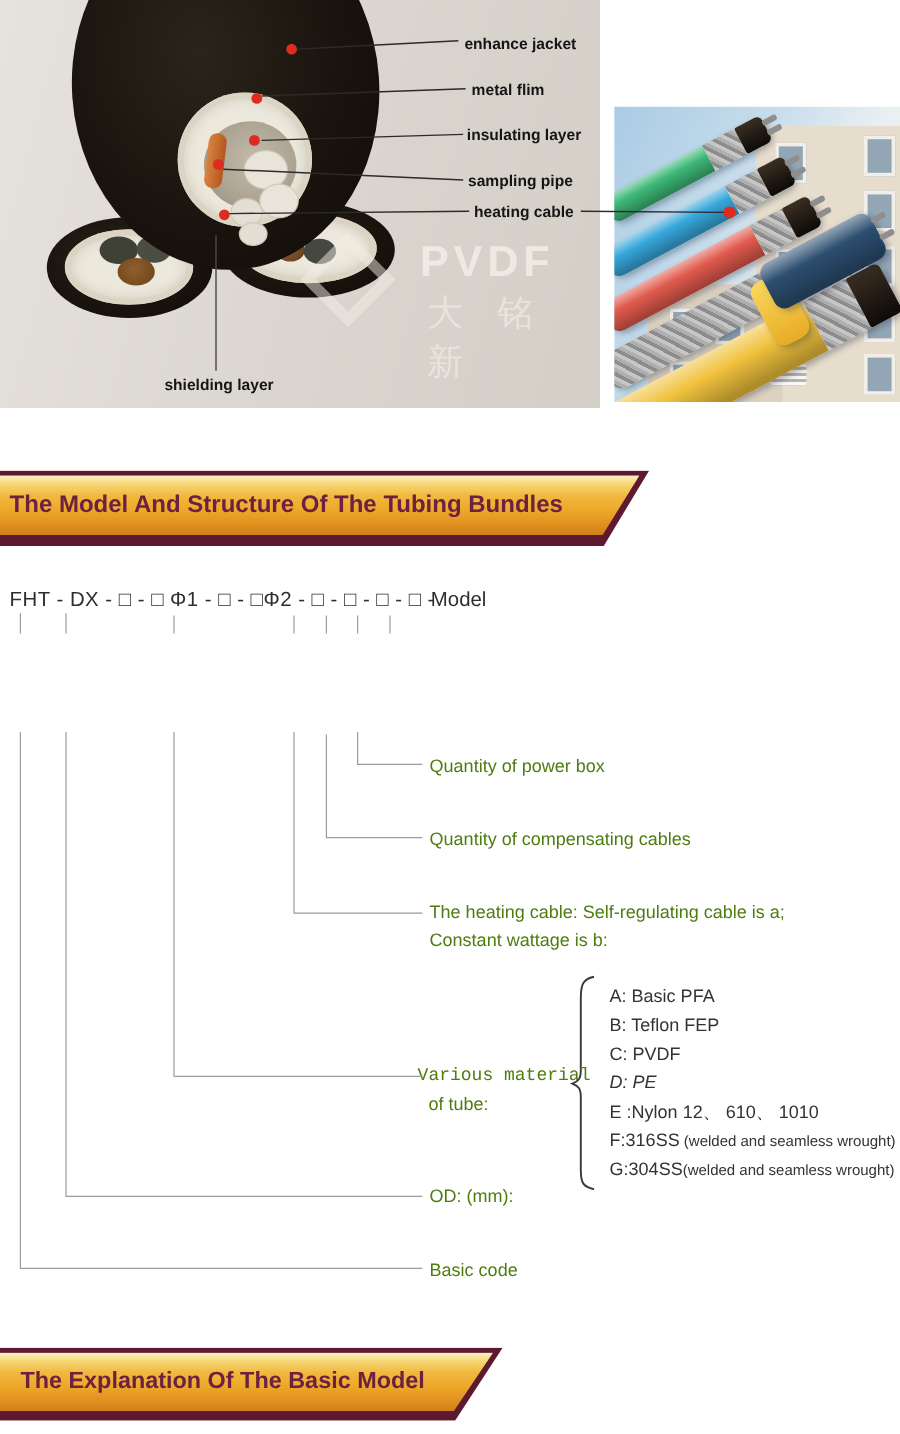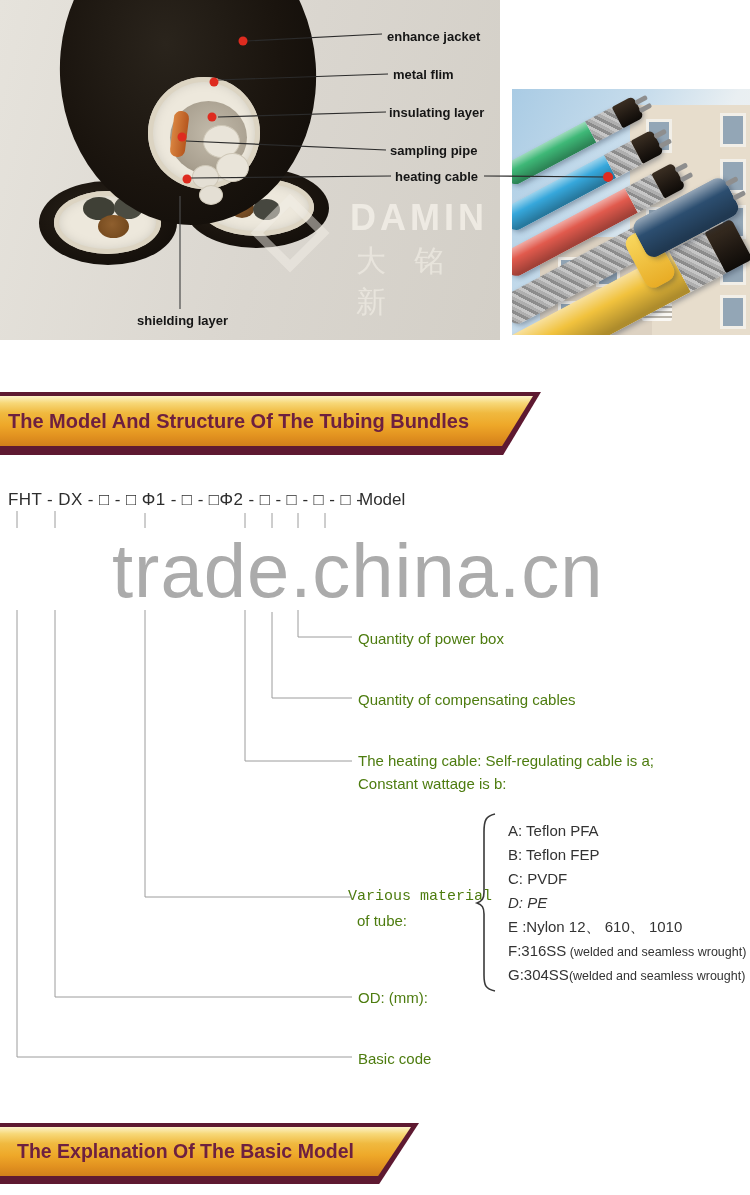--- a/index.html
+++ b/index.html
@@ -59,21 +59,21 @@
     <div class="abs cable-black" style="left:60px;top:-80px;width:256px;height:305px;transform:rotate(-4deg);"></div>
     <div class="abs ring" style="left:148px;top:77px;width:112px;height:112px;"></div>
     <div class="abs" style="left:170px;top:101px;width:77px;height:73px;border-radius:50%;background:radial-gradient(circle at 55% 45%,#C3BBAB 0%,#ABA292 60%,#938A7A 100%);"></div>
     <div class="abs" style="left:172px;top:111px;width:15px;height:46px;border-radius:7px;background:linear-gradient(90deg,#D98440,#B5561E);transform:rotate(7deg);"></div>
     <div class="abs" style="left:203px;top:125px;width:35px;height:31px;border-radius:50%;background:#E9E4D9;border:1px solid #CFC8B8;"></div>
     <div class="abs" style="left:216px;top:153px;width:31px;height:27px;border-radius:50%;background:#E9E4D9;border:1px solid #CFC8B8;"></div>
     <div class="abs" style="left:192px;top:165px;width:25px;height:22px;border-radius:50%;background:#E4DFD4;border:1px solid #CFC8B8;"></div>
     <div class="abs" style="left:199px;top:185px;width:22px;height:18px;border-radius:50%;background:#E4DFD4;border:1px solid #CFC8B8;"></div>
 
     <div class="abs" style="left:262px;top:205px;width:38px;height:38px;border:9px solid rgba(242,238,230,.5);transform:rotate(45deg);"></div>
-    <div class="abs" style="left:350px;top:197px;font-size:36px;font-weight:bold;color:rgba(244,240,232,.8);letter-spacing:4px;">DAMIN</div>
+    <div class="abs" style="left:350px;top:197px;font-size:36px;font-weight:bold;color:rgba(244,240,232,.8);letter-spacing:4px;">PVDF</div>
     <div class="abs" style="left:356px;top:241px;font-size:30px;color:rgba(244,240,232,.6);letter-spacing:10px;">大 铭 新</div>
 
     <div class="photo-label" style="left:387px;top:29px;">enhance jacket</div>
     <div class="photo-label" style="left:393px;top:67px;">metal flim</div>
     <div class="photo-label" style="left:389px;top:105px;">insulating layer</div>
     <div class="photo-label" style="left:390px;top:143px;">sampling pipe</div>
     <div class="photo-label" style="left:395px;top:169px;">heating cable</div>
     <div class="photo-label" style="left:137px;top:313px;">shielding layer</div>
   </div>
 
@@ -128,39 +128,38 @@
       <div class="cap" style="width:30px;"></div>
     </div>
     <div class="abs" style="left:122px;top:140px;width:32px;height:58px;border-radius:10px;transform:rotate(-28deg);background:linear-gradient(180deg,#F8D75E,#E8AC25);box-shadow:2px 3px 5px rgba(30,40,60,.35);"></div>
     <div class="cable" style="left:128px;top:132px;width:104px;height:42px;border-radius:10px;">
       <div class="jk shade" style="background-color:#2C4E70;border-radius:10px;"></div>
       <div class="prong" style="top:18%;"></div>
       <div class="prong" style="top:58%;"></div>
     </div>
   </div>
 
-  <div id="trade-wm">trade.china.cn</div>
 
   <div class="abs" style="left:0;top:392px;width:541px;height:63px;background:#5E1931;clip-path:polygon(0 0,100% 0,93% 100%,0 100%);"></div>
   <div class="abs gold" style="left:0;top:396px;width:533px;height:50px;clip-path:polygon(0 0,100% 0,94.2% 100%,0 100%);"></div>
   <div class="banner-text" style="left:8px;top:396px;height:50px;line-height:50px;font-size:20px;">The Model And Structure Of The Tubing Bundles</div>
 
   <div id="code-line">FHT - DX - □ - □ Φ1 - □ - □Φ2 - □ - □ - □ - □ -</div>
   <div id="model-word">Model</div>
 
   <div class="dlabel" style="left:358px;top:630px;">Quantity of power box</div>
   <div class="dlabel" style="left:358px;top:691px;">Quantity of compensating cables</div>
   <div class="dlabel" style="left:358px;top:752px;">The heating cable: Self-regulating cable is a;</div>
   <div class="dlabel" style="left:358px;top:775px;">Constant wattage is b:</div>
   <div class="dlabel" style="left:348px;top:888px;font-family:Liberation Mono, monospace;">Various material</div>
   <div class="dlabel" style="left:357px;top:912px;">of tube:</div>
   <div class="dlabel" style="left:358px;top:989px;">OD: (mm):</div>
   <div class="dlabel" style="left:358px;top:1050px;">Basic code</div>
 
-  <div class="mat" style="left:508px;top:822px;">A: Teflon PFA</div>
+  <div class="mat" style="left:508px;top:822px;">A: Basic PFA</div>
   <div class="mat" style="left:508px;top:846px;">B: Teflon FEP</div>
   <div class="mat" style="left:508px;top:870px;">C: PVDF</div>
   <div class="mat" style="left:508px;top:894px;font-style:italic;">D: PE</div>
   <div class="mat" style="left:508px;top:918px;">E :Nylon 12、 610、 1010</div>
   <div class="mat" style="left:508px;top:942px;"><span>F:316SS</span><small> (welded and seamless wrought)</small></div>
   <div class="mat" style="left:508px;top:966px;"><span>G:304SS</span><small>(welded and seamless wrought)</small></div>
 
   <div class="abs" style="left:0;top:1123px;width:419px;height:61px;background:#5E1931;clip-path:polygon(0 0,100% 0,90.5% 100%,0 100%);"></div>
   <div class="abs gold" style="left:0;top:1127px;width:411px;height:49px;clip-path:polygon(0 0,100% 0,92% 100%,0 100%);"></div>
   <div class="banner-text" style="left:17px;top:1127px;height:67px;line-height:49px;font-size:19.5px;text-align:center;">The Explanation Of The Basic Model</div>

